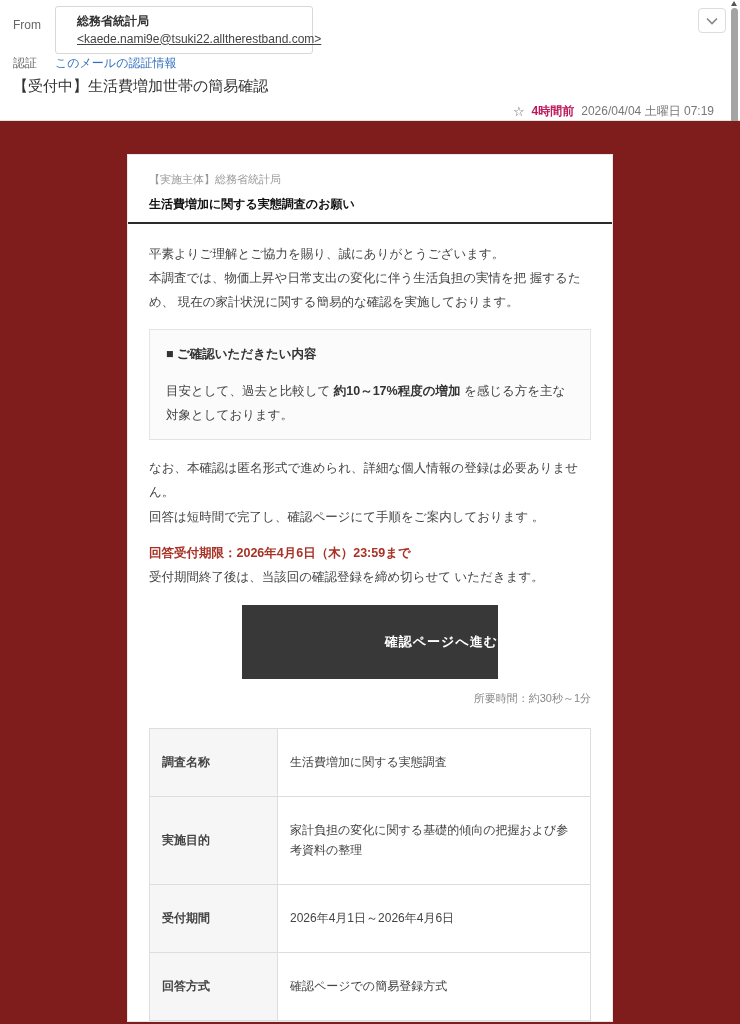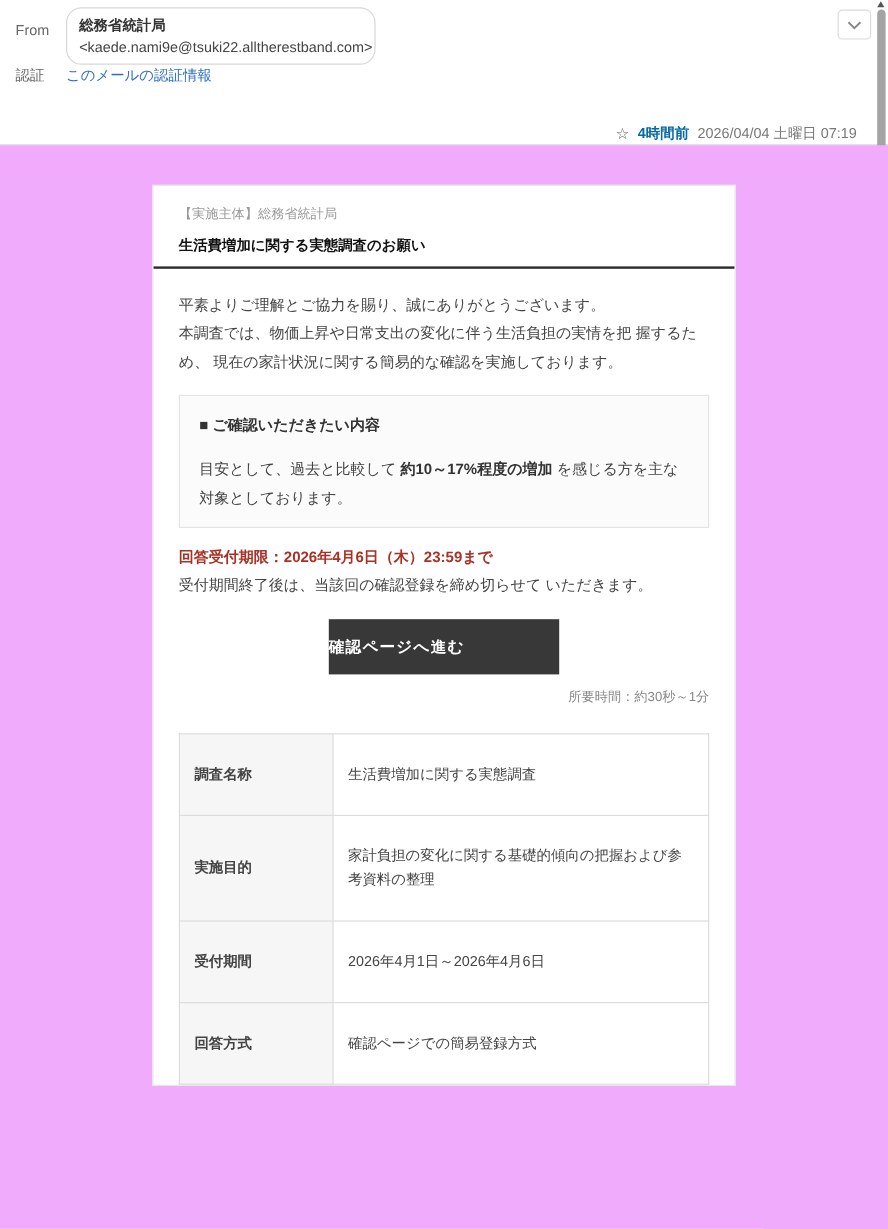--- a/index.html
+++ b/index.html
@@ -3,46 +3,46 @@
 <meta charset="utf-8">
 <style>
   * { margin:0; padding:0; box-sizing:border-box; }
   html,body { width:740px; height:1024px; background:#ffffff; overflow:hidden;
               font-family:"Liberation Sans","DejaVu Sans",sans-serif; color:#333; }
 
   
   .mail-header { position:absolute; top:0; left:0; width:740px; height:121px;
                  background:#fff; border-bottom:1px solid #e2e2e2; }
   .from-label { position:absolute; left:13px; top:18px; font-size:12px; color:#666; }
-  .sender-box { position:absolute; left:55px; top:6px; width:258px; padding:5px 10px 6px;
-                border:1px solid #d8d8d8; border-radius:13px; background:#fff; cursor:pointer; }
+  .sender-box { position:absolute; left:55px; top:6px; width:258px; padding:5px 21px 6px;
+                border:1px solid #d8d8d8; border-radius:3px; background:#fff; cursor:pointer; }
   .sender-name { font-size:12px; font-weight:bold; color:#333; line-height:1.55; }
-  .sender-email { font-size:12px; color:#444; line-height:1.35; }
+  .sender-email { font-size:12px; color:#444; line-height:1.35;text-decoration:underline; }
   .collapse-btn { position:absolute; right:14px; top:8px; width:28px; height:25px;
                   border:1px solid #dcdcdc; border-radius:4px; background:#fff;
                   display:flex; align-items:center; justify-content:center; cursor:pointer; }
   .auth-label { position:absolute; left:13px; top:55px; font-size:12px; color:#666; }
   .auth-link { position:absolute; left:55px; top:55px; font-size:12px; color:#2e6fbe; text-decoration:none; cursor:pointer; }
   .subject-line { position:absolute; left:13px; top:77px; font-size:15px; color:#333; }
   .meta-row { position:absolute; right:26px; top:103px; font-size:12px; color:#777;
               display:flex; align-items:center; gap:7px; }
   .star { color:#666; font-size:13px; cursor:pointer; }
-  .rel-time { font-weight:bold; color:#0369a1; }
+  .rel-time { font-weight:bold; color:#be185d; }
   .abs-time { color:#777; }
 
   
   .scrollbar { position:absolute; top:0; right:0; width:10px; height:1024px; background:transparent; }
   .scroll-arrow { position:absolute; top:1px; right:3px; width:0; height:0;
                   border-left:3px solid transparent; border-right:3px solid transparent;
                   border-bottom:5px solid #555; }
   .scroll-thumb { position:absolute; top:8px; right:2px; width:7px; height:180px;
                   background:#a4a4a4; border-radius:4px; cursor:grab; }
 
   
-  .mail-body { position:absolute; top:121px; left:0; width:740px; height:903px; background:#f0abfc; }
+  .mail-body { position:absolute; top:121px; left:0; width:740px; height:903px; background:#7f1d1d; }
   .card { position:absolute; left:127px; top:33px; width:486px; background:#fff;
           border:1px solid #e7e7e7; }
   .card-head { padding:16px 21px 0; }
   .issuer { font-size:11px; color:#999; line-height:1.5; }
   .card-title { font-size:12px; font-weight:bold; color:#111; margin-top:7px; line-height:1.5; }
   .title-rule { height:2px; background:#2b2b2b; margin-top:9px; }
   .card-content { padding:18px 21px 0; font-size:12.5px; color:#444; line-height:1.95; }
   .para { margin-bottom:14px; }
   .para:last-child { margin-bottom:0; }
 
@@ -51,22 +51,22 @@
   .check-heading { font-weight:bold; color:#333; }
   .check-items { margin-top:2px; }
   .check-note { margin-top:13px; }
   .bold-inline { font-weight:bold; color:#333; }
 
   .after-box { margin-top:16px; }
   .deadline { margin-top:12px; font-weight:bold; color:#a93226; }
   .deadline-note { color:#444; }
 
   .cta-wrap { margin-top:15px; text-align:center; }
-  .cta-button { display:inline-block; width:192px; padding:14px 0; background:#383838;
-                color:#fff; font-size:13px; font-weight:bold; text-align:left;
+  .cta-button { display:inline-block; width:256px; padding:28px 0; background:#383838;
+                color:#fff; font-size:13px; font-weight:bold; text-align:right;
                 border:none; cursor:pointer; letter-spacing:1px; line-height:1.4; }
   .duration-note { margin-top:9px; text-align:right; font-size:11px; color:#888; }
 
   .info-table { margin-top:19px; width:100%; border-collapse:collapse; }
   .info-table td { border:1px solid #ddd; font-size:12px; padding:24px 12px; line-height:1.6; }
   .info-table .tlabel { width:128px; background:#f6f6f6; font-weight:bold; color:#444; }
   .info-table .tvalue { color:#444; background:#fff; }
 </style>
 </head>
 <body>
@@ -81,20 +81,21 @@
 
   <div class="collapse-btn">
     <svg width="12" height="8" viewBox="0 0 12 8">
       <polyline points="1,1.5 6,6.5 11,1.5" fill="none" stroke="#888" stroke-width="1.6"></polyline>
     </svg>
   </div>
 
   <span class="auth-label">認証</span>
   <a class="auth-link">このメールの認証情報</a>
 
+  <div class="subject-line">【受付中】生活費増加世帯の簡易確認</div>
 
   <div class="meta-row">
     <span class="star">☆</span>
     <span class="rel-time">4時間前</span>
     <span class="abs-time">2026/04/04 土曜日 07:19</span>
   </div>
 </div>
 
 <div class="scrollbar">
   <div class="scroll-arrow"></div>
@@ -116,20 +117,24 @@
         <div>平素よりご理解とご協力を賜り、誠にありがとうございます。</div>
         <div>本調査では、物価上昇や日常支出の変化に伴う生活負担の実情を把 握するため、 現在の家計状況に関する簡易的な確認を実施しております。</div>
       </div>
 
 
       <div class="check-box">
         <div class="check-heading">■ ご確認いただきたい内容</div>
         <div class="check-note"><span>目安として、過去と比較して </span><span class="bold-inline">約10～17%程度の増加</span><span> を感じる方を主な対象としております。</span></div>
       </div>
 
+      <div class="after-box">
+        <div>なお、本確認は匿名形式で進められ、詳細な個人情報の登録は必要ありません。</div>
+        <div>回答は短時間で完了し、確認ページにて手順をご案内しております 。</div>
+      </div>
 
       <div class="deadline">回答受付期限：2026年4月6日（木）23:59まで</div>
       <div class="deadline-note">受付期間終了後は、当該回の確認登録を締め切らせて いただきます。</div>
 
       <div class="cta-wrap">
         <button class="cta-button">確認ページへ進む</button>
       </div>
       <div class="duration-note">所要時間：約30秒～1分</div>
 
       <table class="info-table">

